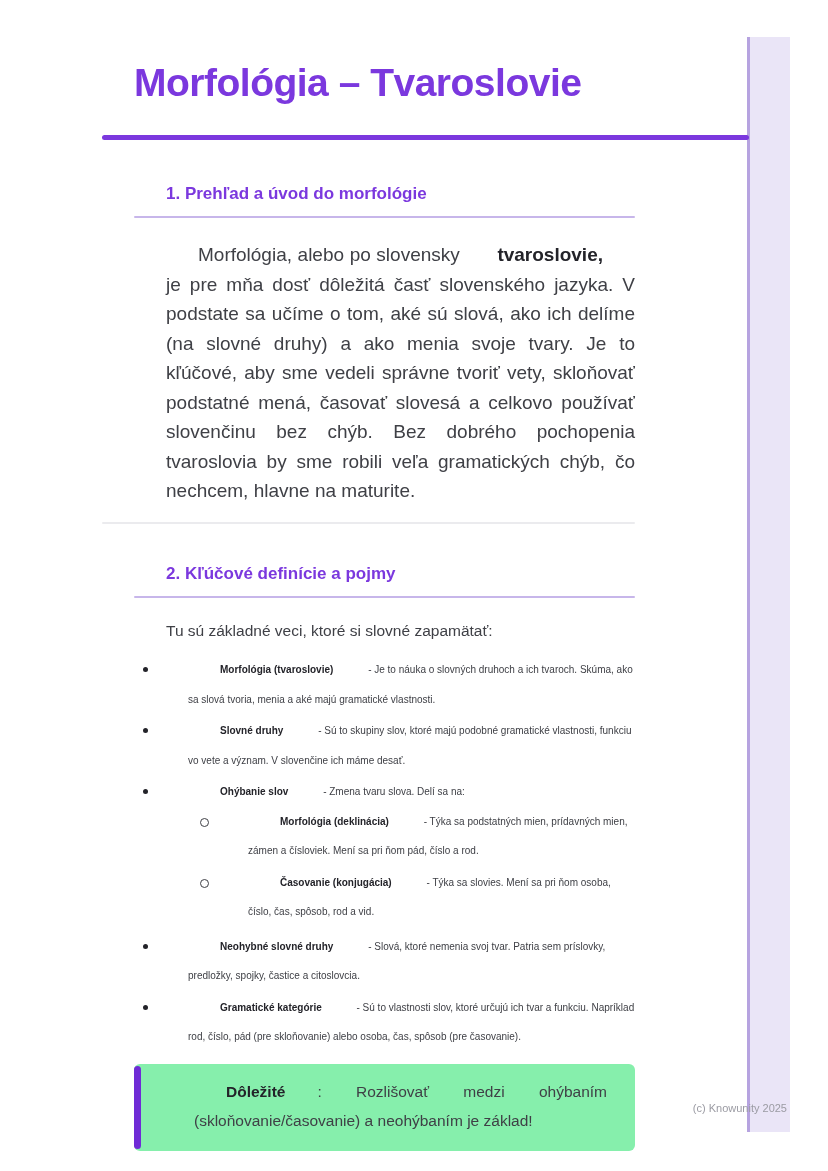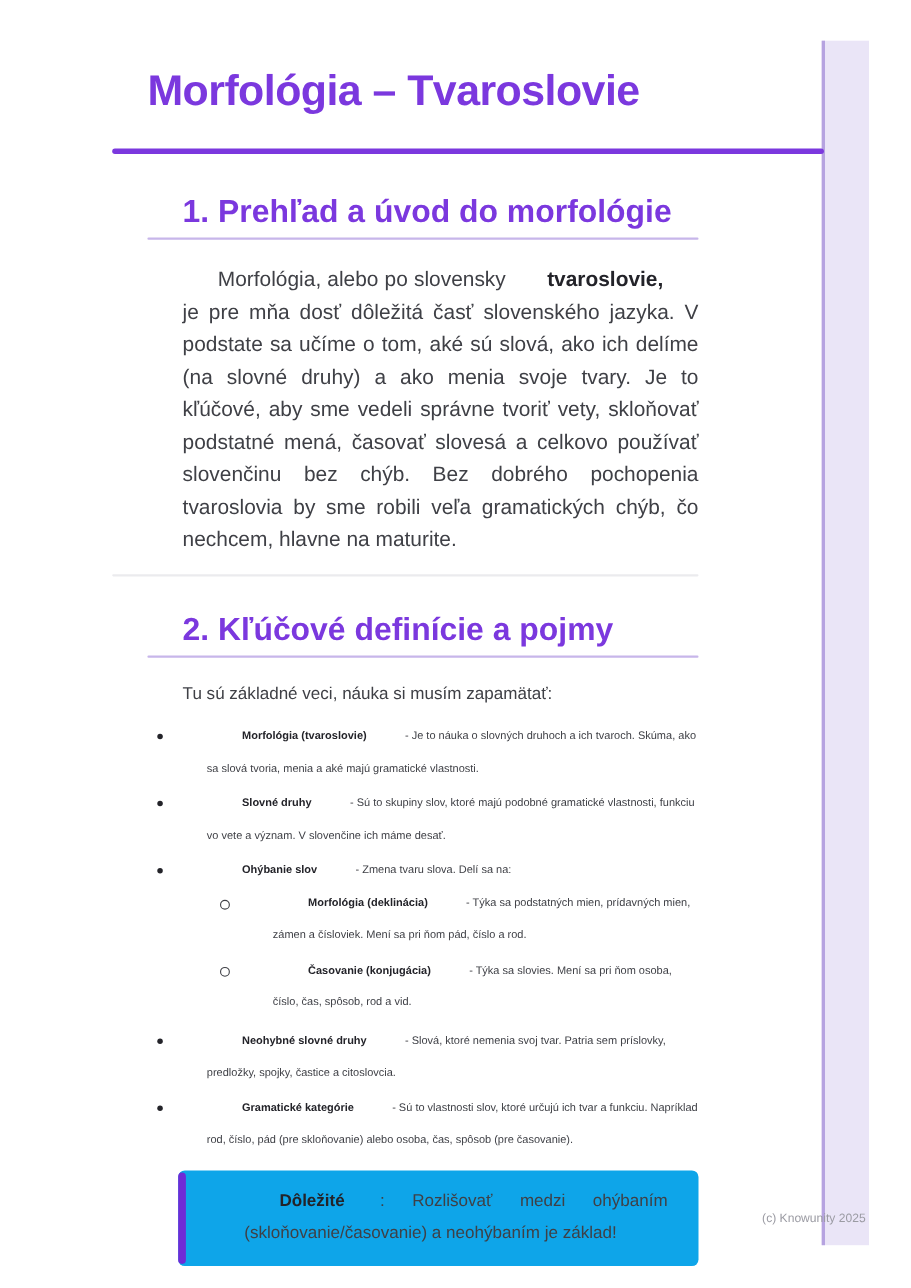--- a/index.html
+++ b/index.html
@@ -39,21 +39,21 @@
   }
   .title-rule {
     margin-top: 28px;
     width: 647px;
     height: 5px;
     background: #7b38de;
     border-radius: 3px;
   }
   h2.sec-heading {
     margin: 38px 0 0;
-    font-size: 29px;
+    font-size: 17px;
     line-height: 31px;
     font-weight: 700;
     color: #7b38de;
   }
   h2.second { margin-top: 34px; }
   .h2-rule {
     margin-top: 7px;
     height: 2px;
     background: #c7b6ea;
     border-radius: 1px;
@@ -111,24 +111,23 @@
     top: 11px;
     width: 7px;
     height: 7px;
     border-radius: 50%;
     background: transparent;
     border: 1.5px solid #3f4046;
   }
   .callout {
     position: relative;
     margin-top: 12px;
-    background: #0ea5e9;
+    background: #86efac;
     border-radius: 6px;
     padding: 13px 28px 15px 28px;
-    margin-left: 28px;
   }
   .callout::before {
     content: "";
     position: absolute;
     left: 0;
     top: 2px;
     bottom: 2px;
     width: 7px;
     border-radius: 5px;
     background: #6f2bd6;
@@ -164,21 +163,21 @@
       <h2 class="sec-heading">1. Prehľad a úvod do morfológie</h2>
       <div class="h2-rule"></div>
       <p class="lead"><span>Morfológia, alebo po slovensky </span><strong>tvaroslovie,</strong><span> je pre mňa dosť dôležitá časť slovenského jazyka. V podstate sa učíme o tom, aké sú slová, ako ich delíme (na slovné druhy) a ako menia svoje tvary. Je to kľúčové, aby sme vedeli správne tvoriť vety, skloňovať podstatné mená, časovať slovesá a celkovo používať slovenčinu bez chýb. Bez dobrého pochopenia tvaroslovia by sme robili veľa gramatických chýb, čo nechcem, hlavne na maturite.</span></p>
     </section>
 
     <div class="divider"></div>
 
     <section>
       <h2 class="sec-heading second">2. Kľúčové definície a pojmy</h2>
       <div class="h2-rule"></div>
-      <p class="intro">Tu sú základné veci, náuka si musím zapamätať:</p>
+      <p class="intro">Tu sú základné veci, ktoré si slovné zapamätať:</p>
 
       <ul class="l1">
         <li><strong>Morfológia (tvaroslovie)</strong><span> - Je to náuka o slovných druhoch a ich tvaroch. Skúma, ako sa slová tvoria, menia a aké majú gramatické vlastnosti.</span></li>
         <li><strong>Slovné druhy</strong><span> - Sú to skupiny slov, ktoré majú podobné gramatické vlastnosti, funkciu vo vete a význam. V slovenčine ich máme desať.</span></li>
         <li><strong>Ohýbanie slov</strong><span> - Zmena tvaru slova. Delí sa na:</span>
           <ul class="l2">
             <li><strong>Morfológia (deklinácia)</strong><span> - Týka sa podstatných mien, prídavných mien, zámen a čísloviek. Mení sa pri ňom pád, číslo a rod.</span></li>
             <li><strong>Časovanie (konjugácia)</strong><span> - Týka sa slovies. Mení sa pri ňom osoba, číslo, čas, spôsob, rod a vid.</span></li>
           </ul>
         </li>

